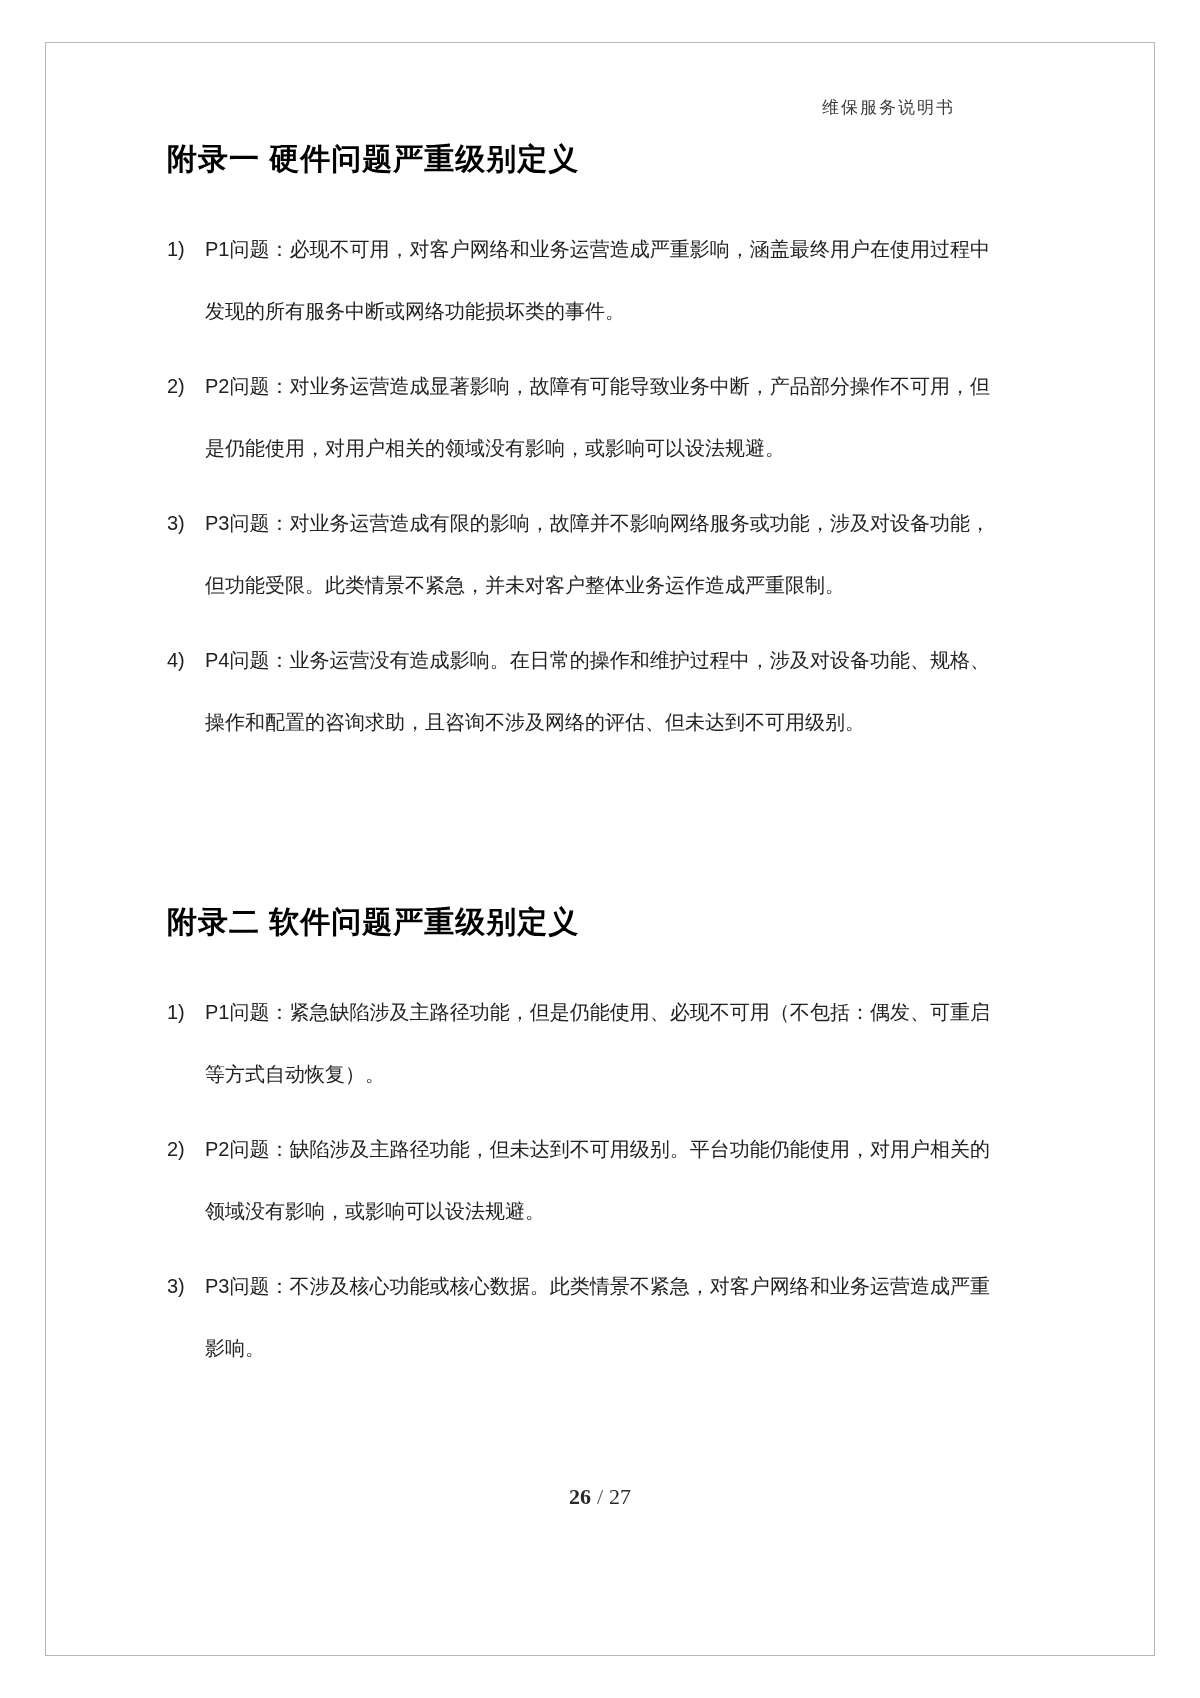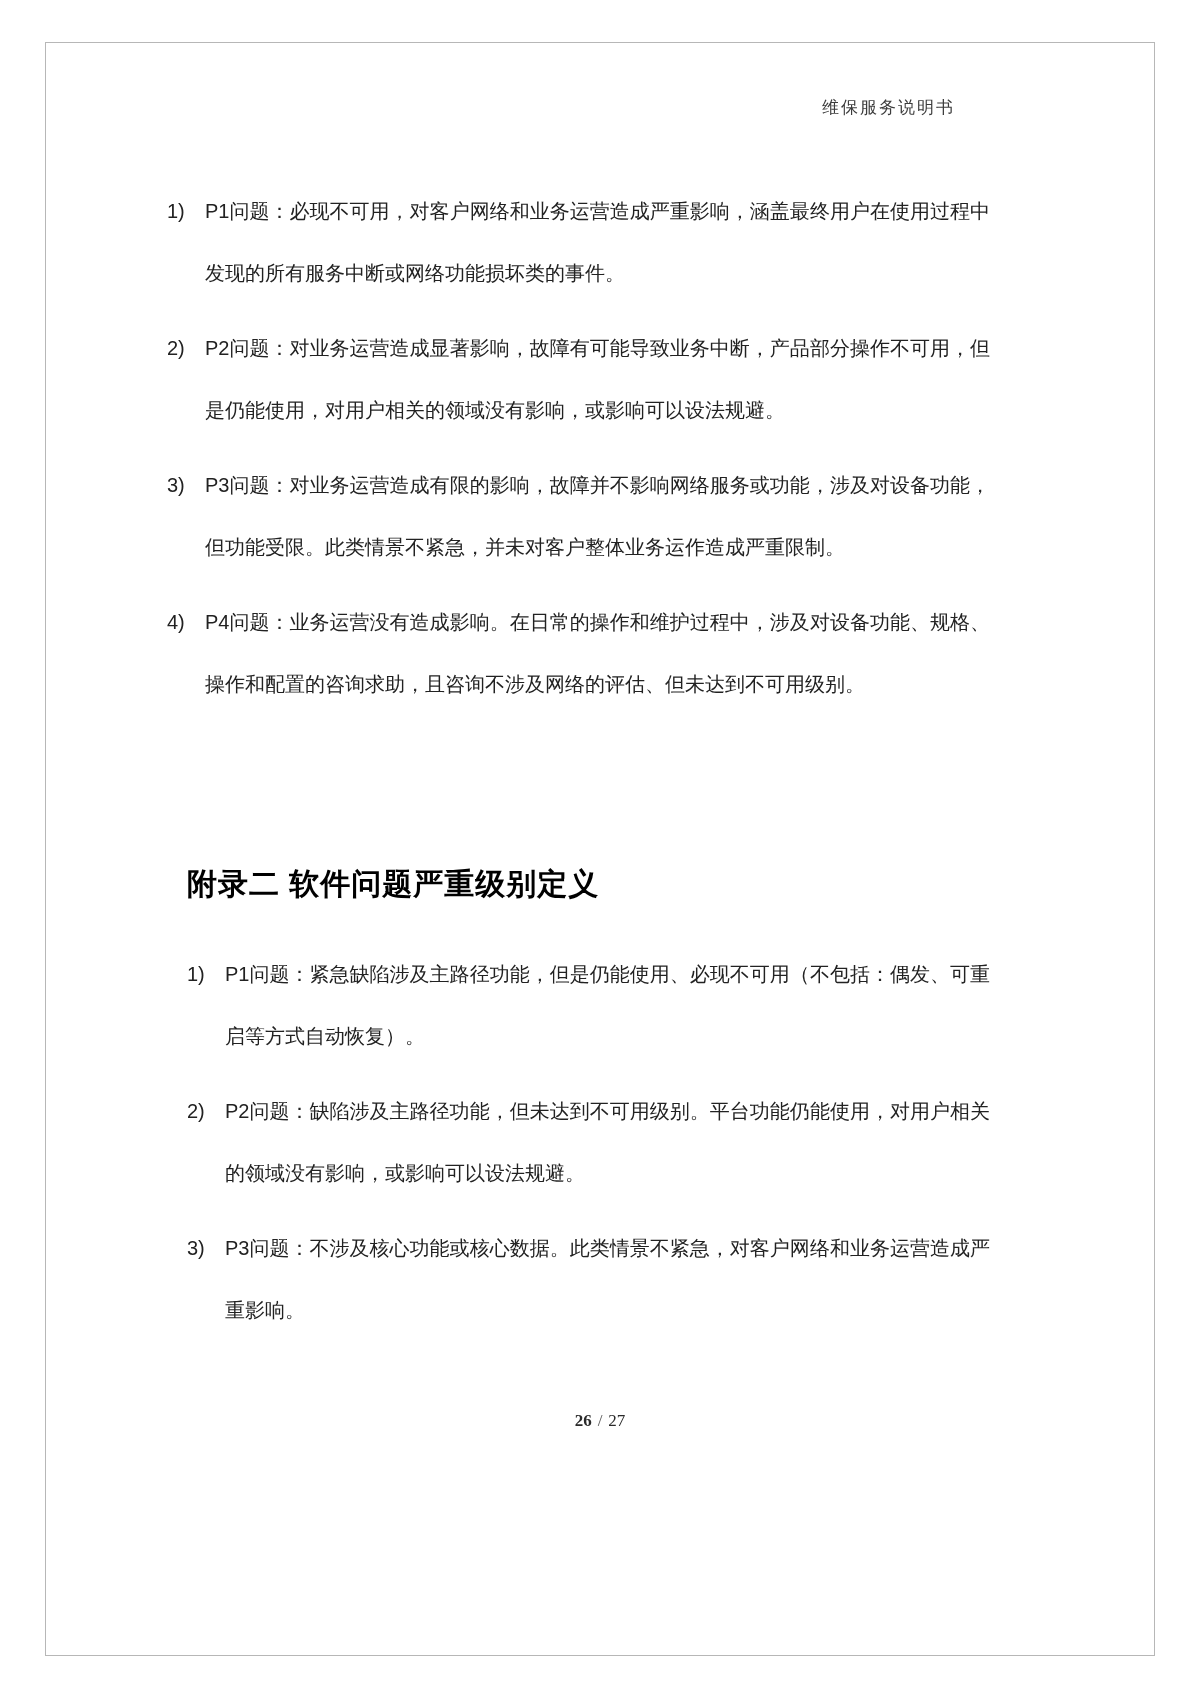--- a/index.html
+++ b/index.html
@@ -65,47 +65,47 @@
     flex: 0 0 38px;
   }
   .item-text {
     width: 785px;
     flex: 1 1 auto;
     text-align: justify;
     text-justify: inter-ideograph;
   }
   .section-2 {
     margin-top: 150px;
-    margin-left: 20px;
   }
   .doc-footer {
     position: absolute;
-    top: 1411px;
+    top: 1484px;
     left: 0;
     width: 100%;
     text-align: center;
     font-family: "Liberation Serif", serif;
-    font-size: 17px;
+    font-size: 22px;
     color: #2a2a2a;
   }
   .doc-footer .page-current { font-weight: bold; }
   .doc-footer .page-sep { margin: 0 6px; color: #555555; }
 </style>
 </head>
 <body>
 
 <div class="page">
 
   <div class="frame"></div>
 
   <div class="doc-header">维保服务说明书</div>
 
   <div class="content">
 
     <div class="section">
+      <h1 class="section-heading">附录一 硬件问题严重级别定义</h1>
 
       <div class="item-list">
 
         <div class="list-item">
           <span class="item-num">1)</span>
           <span class="item-text">P1问题：必现不可用，对客户网络和业务运营造成严重影响，涵盖最终用户在使用过程中发现的所有服务中断或网络功能损坏类的事件。</span>
         </div>
 
         <div class="list-item">
           <span class="item-num">2)</span>

